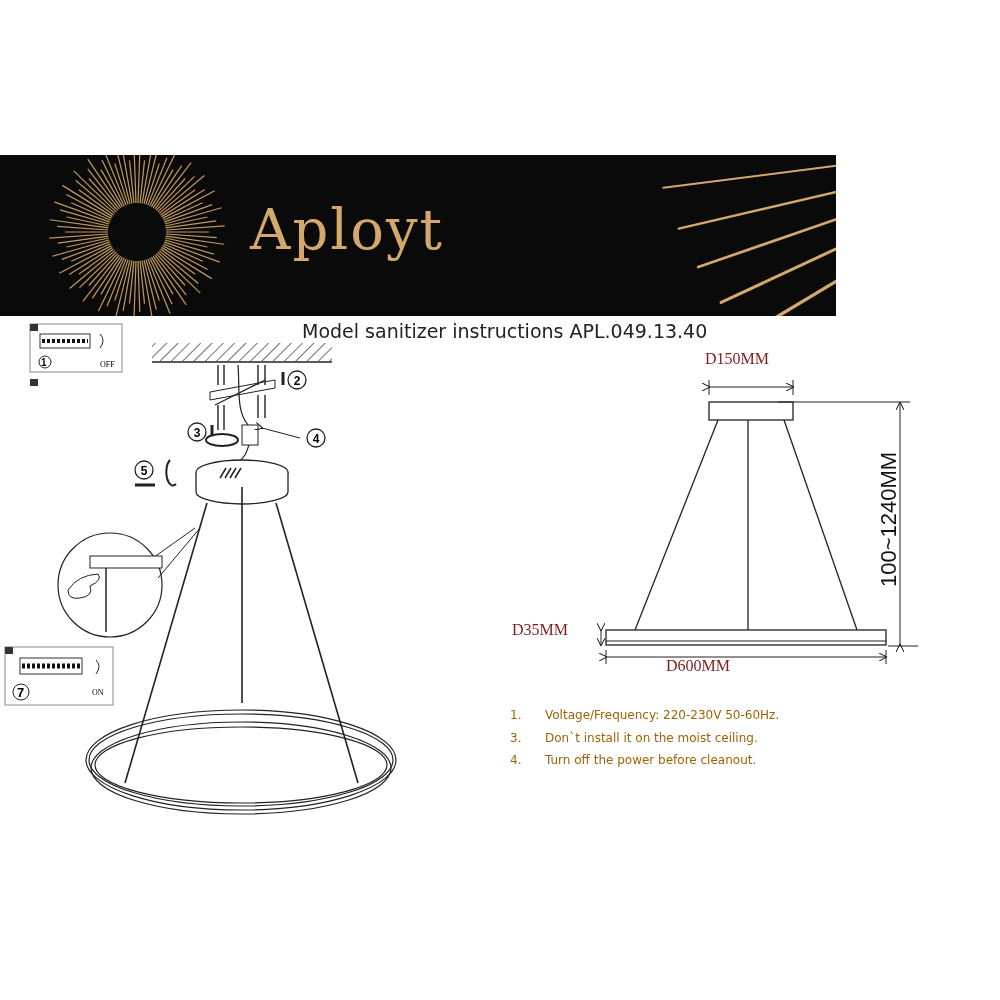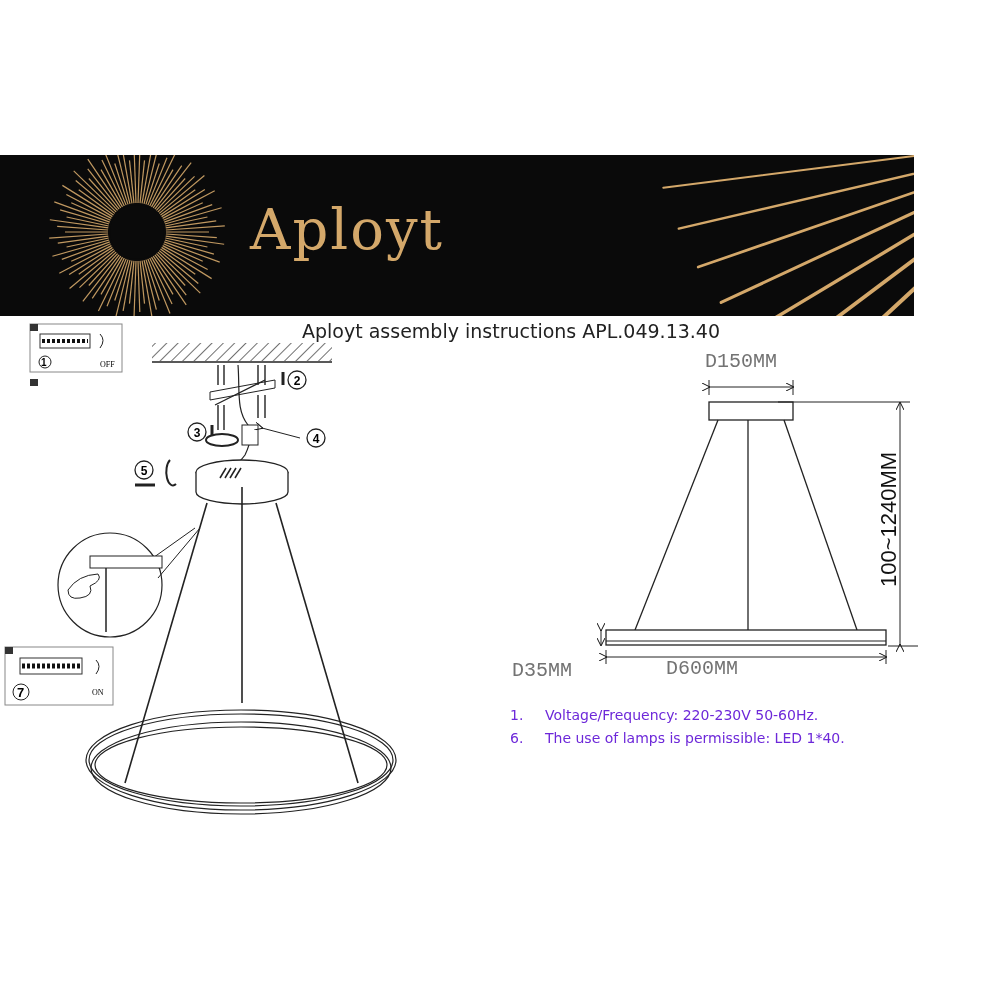--- a/index.html
+++ b/index.html
@@ -1,24 +1,24 @@
 <!DOCTYPE html>
 <html><head>
 <meta charset="utf-8">
 <style>
   html, body { margin:0; padding:0; background:#ffffff; }
   body { width:1000px; height:1000px; position:relative; overflow:hidden; font-family:"DejaVu Sans", sans-serif; color:#1a1a1a; }
-  .banner { position:absolute; left:0; top:155px; width:914px; height:161px; background:#0a0a0a; overflow:hidden; }
+  .banner { position:absolute; left:0; top:155px; width:836px; height:161px; background:#0a0a0a; overflow:hidden; }
   .banner svg { position:absolute; left:0; top:0; }
   .brand { position:absolute; left:250px; top:42px; font-family:"DejaVu Serif", serif; font-size:56px; letter-spacing:2px; font-weight:300; }
   .doc-title { position:absolute; left:302px; top:320px; font-size:19px; color:#222; white-space:nowrap; }
   .art { position:absolute; left:0; top:316px; }
-  .dim { position:absolute; font-family:Liberation Mono, monospace; font-size:20px; color:#737373; white-space:nowrap; }
+  .dim { position:absolute; font-family:Liberation Serif, serif; font-size:16px; color:#7f1d1d; white-space:nowrap; }
   .dim-vert { position:absolute; font-family:"Liberation Sans", sans-serif; font-size:22px; color:#111; white-space:nowrap; transform:rotate(-90deg); transform-origin:left top; }
-  .notes { position:absolute; left:510px; top:704px; list-style:none; margin:0; padding:0; font-size:14px; color:#6d28d9; }
+  .notes { position:absolute; left:510px; top:704px; list-style:none; margin:0; padding:0; font-size:12px; color:#a16207; }
   .notes li { height:22.5px; line-height:22.5px; white-space:nowrap; }
   .notes .num { display:inline-block; width:35px; }
   .small-lbl { font-family:"Liberation Serif", serif; font-size:8px; }
 </style>
 </head>
 <body>
 
 <div class="banner">
   <svg width="1000" height="161" viewBox="0 0 1000 161">
     <g id="sunburst" stroke="#d4a86a" stroke-width="1.2" opacity="0.9">
@@ -127,21 +127,21 @@
         <line x1="1040.8007078684611" y1="49.73819252308073" x2="909.4830792278058" y2="283.36113747540116" stroke-width="5.15"></line>
         <line x1="1048.2281687492175" y1="53.420370054718504" x2="944.9697171841747" y2="292.0365727325536" stroke-width="5.5"></line>
         <line x1="1055.996807500698" y1="56.31413204539149" x2="980.3867511278963" y2="296.70364798837466" stroke-width="5.85"></line>
         <line x1="1064.0232015588474" y1="58.38840419073975" x2="1015.2939663133321" y2="297.473036972496" stroke-width="6.199999999999999"></line>
         <line x1="1072.2211604862082" y1="59.62091217650466" x2="1049.273583920522" y2="294.50260309719346" stroke-width="6.55"></line>
       </g>
   </svg>
   <div class="brand" style="color:#d4a86a;">Aployt</div>
 </div>
 
-<div class="doc-title">Aployt assembly instructions APL.049.13.40</div>
+<div class="doc-title">Model sanitizer instructions APL.049.13.40</div>
 
 <svg class="art" width="1000" height="520" viewBox="0 316 1000 520">
   <defs>
     <pattern id="hatch" width="8" height="8" patternUnits="userSpaceOnUse" patternTransform="rotate(45)">
       <line x1="0" y1="0" x2="0" y2="8" stroke="#333" stroke-width="1.4"></line>
     </pattern>
     <marker id="arr" markerWidth="8" markerHeight="8" refX="7" refY="4" orient="auto">
       <path d="M0,0 L8,4 L0,8" fill="none" stroke="#111" stroke-width="1"></path>
     </marker>
   </defs>
@@ -251,19 +251,20 @@
     <line x1="900" y1="645" x2="900" y2="403" marker-end="url(#arr)" marker-start="url(#arr)"></line>
     <line x1="606" y1="657" x2="886" y2="657" marker-start="url(#arr)" marker-end="url(#arr)"></line>
     <line x1="606" y1="650" x2="606" y2="664"></line>
       <line x1="886" y1="650" x2="886" y2="664"></line>
     <line x1="601" y1="630" x2="601" y2="645" marker-start="url(#arr)" marker-end="url(#arr)"></line>
   </g>
 </svg>
 
 <div class="dim" style="left:705px; top:350px;">D150MM</div>
 <div class="dim-vert" style="left:876px; top:587px;">100~1240MM</div>
-<div class="dim" style="left:512px; top:659px;">D35MM</div>
+<div class="dim" style="left:512px; top:621px;">D35MM</div>
 <div class="dim" style="left:666px; top:657px;">D600MM</div>
 
 <ul class="notes">
   <li><span class="num">1.</span><span>Voltage/Frequency: 220-230V 50-60Hz.</span></li>
-  <li><span class="num">6.</span><span>The use of lamps is permissible: LED 1*40.</span></li>
+  <li><span class="num">3.</span><span>Don`t install it on the moist ceiling.</span></li>
+  <li><span class="num">4.</span><span>Turn off the power before cleanout.</span></li>
 </ul>
 
 </body></html>

